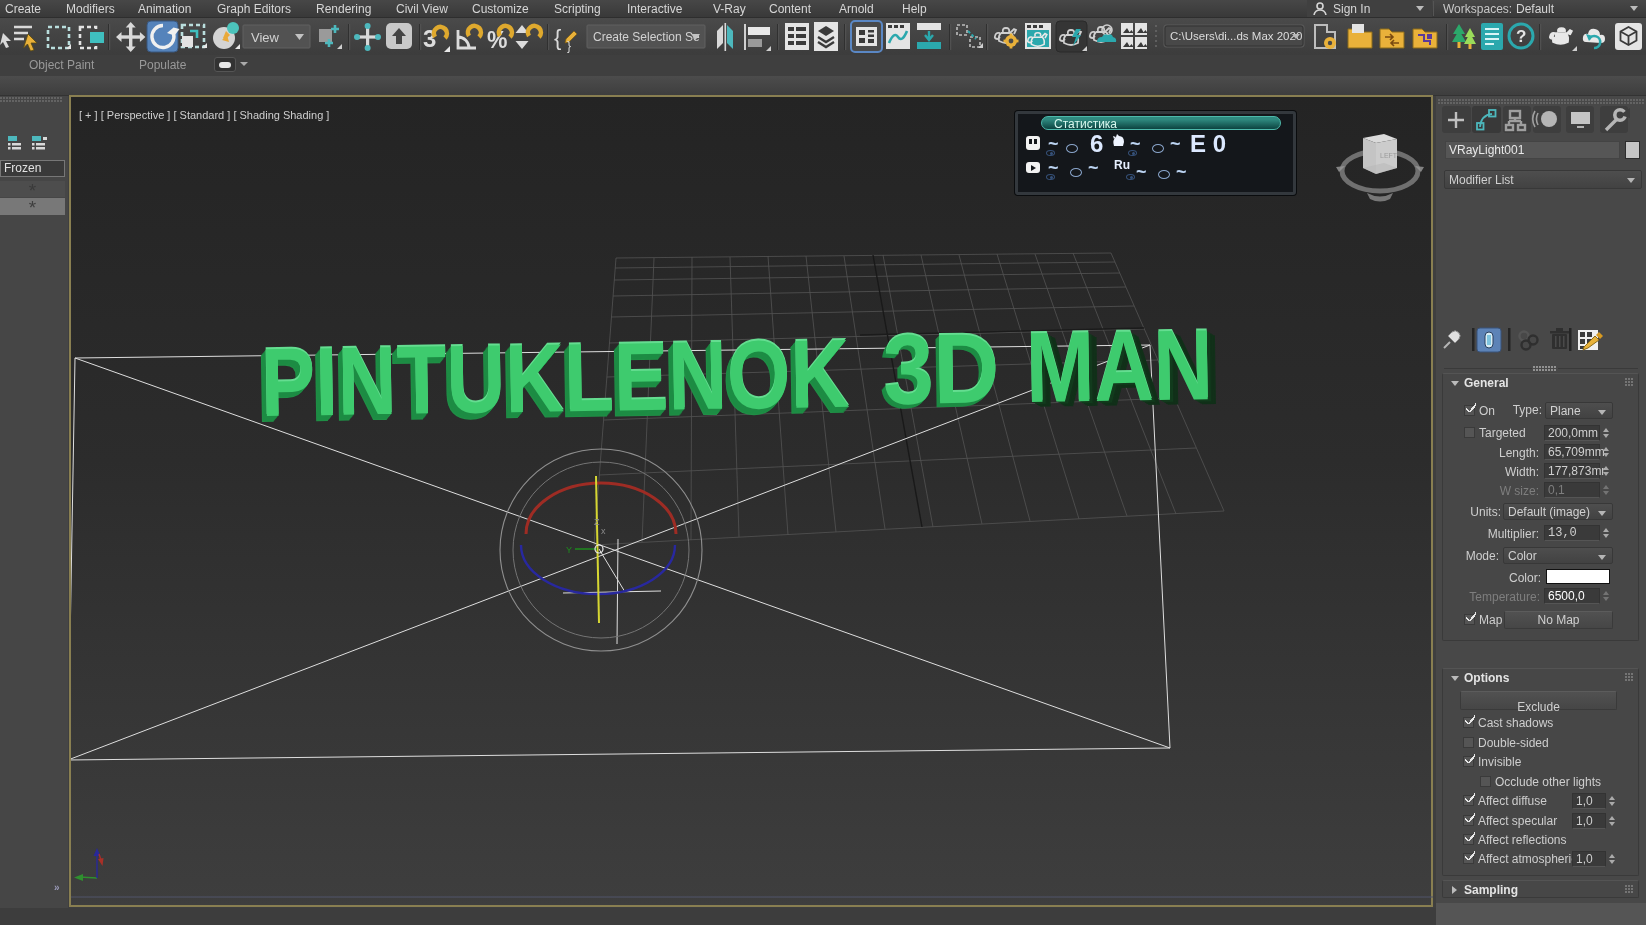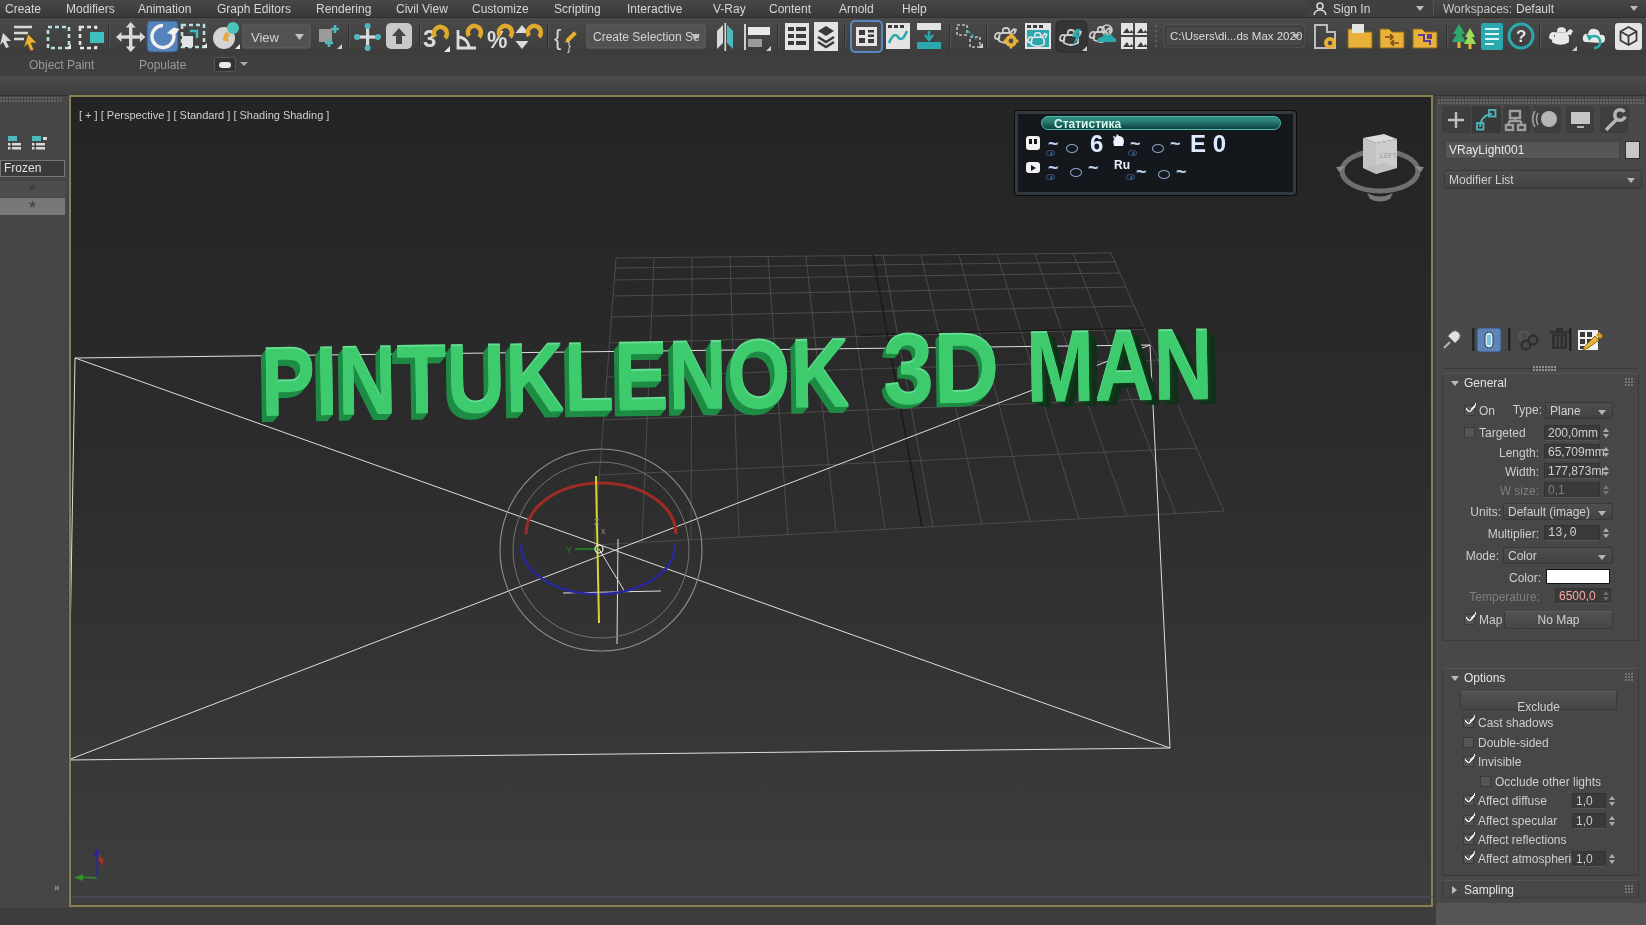--- a/index.html
+++ b/index.html
@@ -21,21 +21,21 @@
 
 #leftpanel{left:0;top:96px;width:68px;height:812px;background:#464646;}
 
 
 #viewport{left:69px;top:95px;width:1364px;height:812px;border:2px solid #897f51;background:linear-gradient(#242424,#2c2c2c 45%,#3e3e3e);}
 #vplabel{left:8px;top:12px;color:#cfcfcf;font-size:11px;}
 
 
 #cmdpanel{left:1436px;top:96px;width:210px;height:812px;background:#484848;color:#d2d2d2;font-size:12px;}
 .rollout{position:absolute;left:6px;width:197px;background:#474747;border:1px solid #3a3a3a;border-top:1px solid #545454;border-radius:2px;}
-.rhead{height:18px;font-weight:normal;color:#e4e4e4;padding-left:21px;font-size:12px;padding-top:2px;position:relative;}
+.rhead{height:18px;font-weight:bold;color:#e4e4e4;padding-left:21px;font-size:12px;padding-top:2px;position:relative;}
 .tri-d{position:absolute;left:8px;top:7px;width:0;height:0;border-left:4px solid transparent;border-right:4px solid transparent;border-top:5px solid #bbb;}
 .tri-r{position:absolute;left:9px;top:5px;width:0;height:0;border-top:4px solid transparent;border-bottom:4px solid transparent;border-left:5px solid #bbb;}
 .grip{position:absolute;right:4px;top:4px;width:9px;height:9px;opacity:.55;
 background:radial-gradient(circle at 1px 1px,#999 1px,transparent 1.2px);background-size:3px 3px;}
 .lbl{position:absolute;color:#cecece;font-size:12px;white-space:nowrap;}
 .glbl{position:absolute;color:#7e7e7e;font-size:12px;white-space:nowrap;}
 .fld{position:absolute;height:16px;background:#3a3a3a;border:1px solid #333;border-bottom-color:#555;color:#cfcfcf;font-size:12px;padding:0px 3px;line-height:15px;}
 .spn{position:absolute;width:12px;height:16px;}
 .spn:before{content:"";position:absolute;left:3px;top:3px;border-left:3.5px solid transparent;border-right:3.5px solid transparent;border-bottom:4px solid #aaa;}
 .spn:after{content:"";position:absolute;left:3px;bottom:3px;border-left:3.5px solid transparent;border-right:3.5px solid transparent;border-top:4px solid #aaa;}
@@ -463,21 +463,21 @@
     </g>
 
     <path d="M0 800 L1362 800" stroke="#50546a" stroke-width="1.2"></path>
   </svg>
 
   <div class="abs" id="gtext1" style="left:189px;top:230px;color:#3ecb6e;font-weight:bold;font-size:97px;transform:rotate(-0.9deg) scaleX(0.84);transform-origin:left top;letter-spacing:0px;text-shadow:0 -2px 0 #64dd90,-1px 1px #1d8c44,-2px 2px #1d8c44,-3px 3px #1d8c44,-4px 4px #1d8c44,-5px 5px #1d8c44,-6px 6px #208f46;">PINTUKLENOK</div>
   <div class="abs" id="gtext2" style="left:811px;top:216px;color:#3ecb6e;font-weight:bold;font-size:99px;transform:rotate(-0.9deg) scaleX(0.92);transform-origin:left top;text-shadow:0 -2px 0 #64dd90,-1px 1px #1d8c44,-2px 2px #1d8c44,-3px 3px #1d8c44,-4px 4px #1d8c44;">3D</div>
   <div class="abs" id="gtext3" style="left:954px;top:213px;color:#3ecb6e;font-weight:bold;font-size:100px;transform:rotate(-0.9deg) scaleX(0.82);transform-origin:left top;text-shadow:0 -2px 0 #64dd90,2px 1px #123b1d,4px 2px #123b1d,6px 3px #113019,8px 4px #113019,10px 5px #113019;">MAN</div>
 
   <div class="abs" id="stats" style="left:944px;top:14px;width:281px;height:84px;background:#14171b;border:3px solid #33383d;border-radius:3px;box-shadow:0 0 0 1px #0a0c0e;">
-    <div class="abs" style="left:23px;top:2px;width:240px;height:14px;background:linear-gradient(#2f8a80 20%,#0c4340);border:1px solid #4db9ab;border-radius:7px;color:#d8f8ef;font-size:12px;font-weight:bold;padding:0 0 0 12px;line-height:14px;">Статистика</div>
+    <div class="abs" style="left:23px;top:2px;width:240px;height:14px;background:linear-gradient(#2f8a80 20%,#0c4340);border:1px solid #4db9ab;border-radius:7px;color:#d8f8ef;font-size:12px;font-weight:normal;padding:0 0 0 12px;line-height:14px;">Статистика</div>
     <div class="abs" style="left:8px;top:22px;width:14px;height:14px;background:#f2f2f2;border-radius:3px;">
           <div class="abs" style="left:3px;top:3px;width:3px;height:5px;background:#14171b;"></div>
           <div class="abs" style="left:8px;top:3px;width:3px;height:5px;background:#14171b;"></div>
         </div>
     <span class="abs" style="left:30px;top:20px;color:#bcd4f2;font-size:18px;font-weight:bold;">~</span>
     <div class="abs" style="left:48px;top:30px;width:12px;height:9px;border:1.5px solid #8aa6cc;border-radius:50%;"></div>
     <span class="abs" style="left:72px;top:16px;color:#dce9ff;font-size:24px;font-weight:bold;">6</span>
     <svg class="abs" style="left:92px;top:18px" width="16" height="16" viewBox="0 0 16 16">
           <path d="M4 14 q-2 -6 2 -9 l1 -3 2 2 q5 0 5 6 l-1 4 Z" fill="#eef4ff"></path>
           <path d="M3 4 l3 1 -2 2 Z" fill="#eef4ff"></path>
@@ -632,21 +632,21 @@
   <span class="lbl" style="right:145px;top:409px;">Units:</span>
   <div class="drop" style="left:67px;top:407px;width:110px;">Default (image)</div>
   <span class="lbl" style="right:107px;top:431px;">Multiplier:</span>
   <div class="fld" style="left:108px;top:429px;width:56px;font-family:Liberation Mono, monospace;">13,0</div>
       <div class="spn" style="left:164px;top:429px;"></div>
   <span class="lbl" style="right:147px;top:453px;">Mode:</span>
   <div class="drop" style="left:67px;top:451px;width:110px;">Color</div>
   <span class="lbl" style="right:105px;top:475px;">Color:</span>
   <div class="abs" style="left:110px;top:473px;width:64px;height:15px;background:#fff;border:1px solid #111;"></div>
   <span class="glbl" style="right:106px;top:494px;">Temperature:</span>
-  <div class="fld" style="left:108px;top:492px;width:56px;color:#fca5a5;margin-left:11px;">6500,0</div>
+  <div class="fld" style="left:108px;top:492px;width:56px;color:#ffffff;">6500,0</div>
       <div class="spn" style="left:164px;top:492px;opacity:.45"></div>
   <div class="cb on" style="left:28px;top:518px;"></div>
       <span class="lbl" style="left:43px;top:517px;">Map</span>
   <div class="btn" style="left:68px;top:515px;width:109px;height:18px;padding-top:1px;">No Map</div>
 
   <div class="rollout" style="top:580px;height:18px;margin-top:45px;">
     <div class="rhead"><i class="tri-r"></i>Rectangle/disc light<i class="grip"></i></div>
   </div>
 
   <div class="rollout" style="top:572px;height:208px;">

